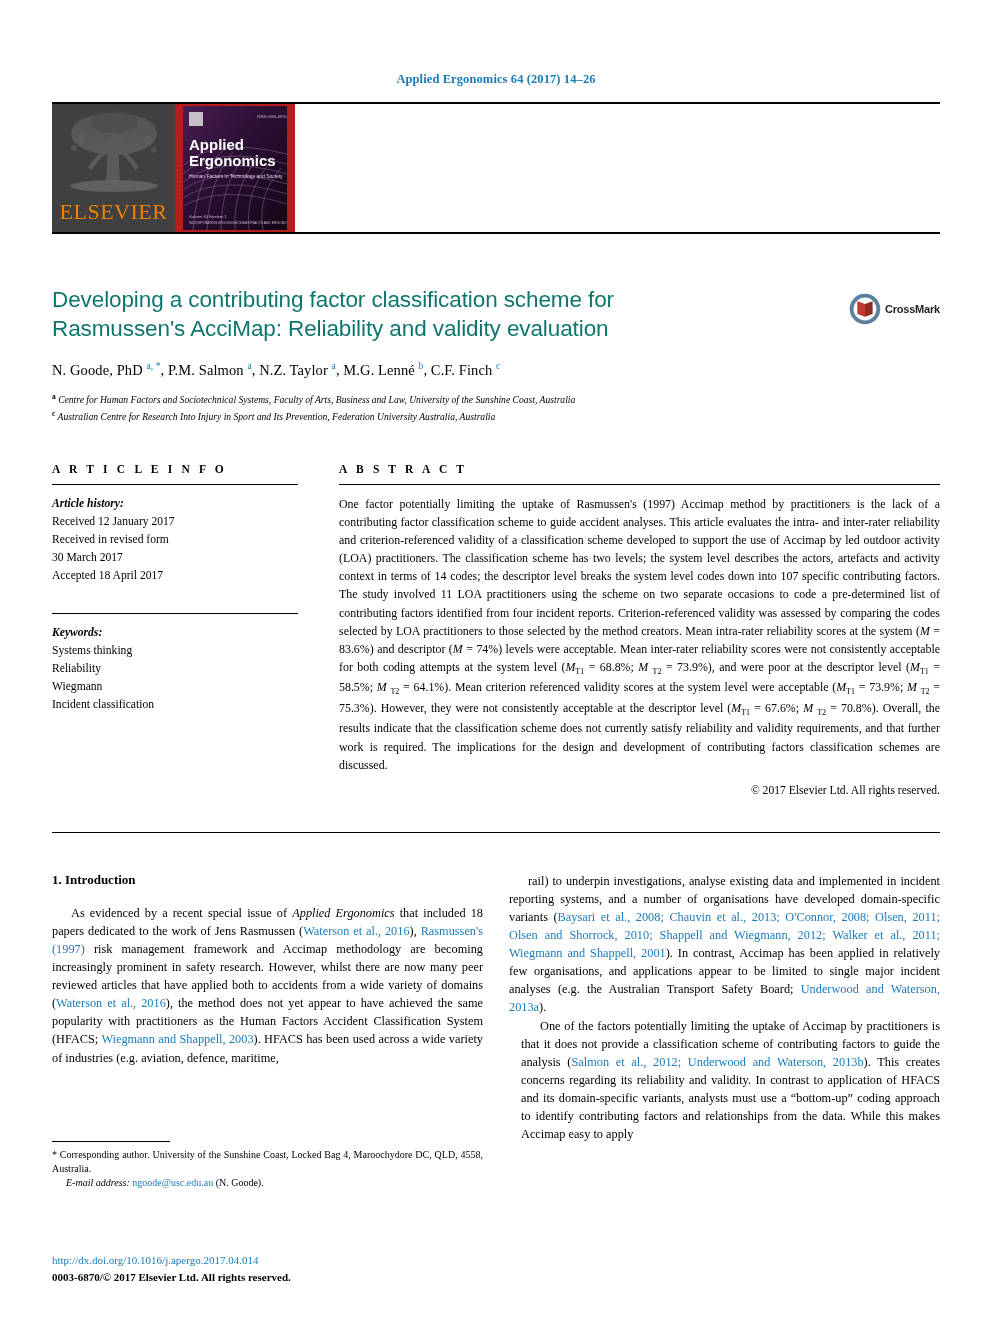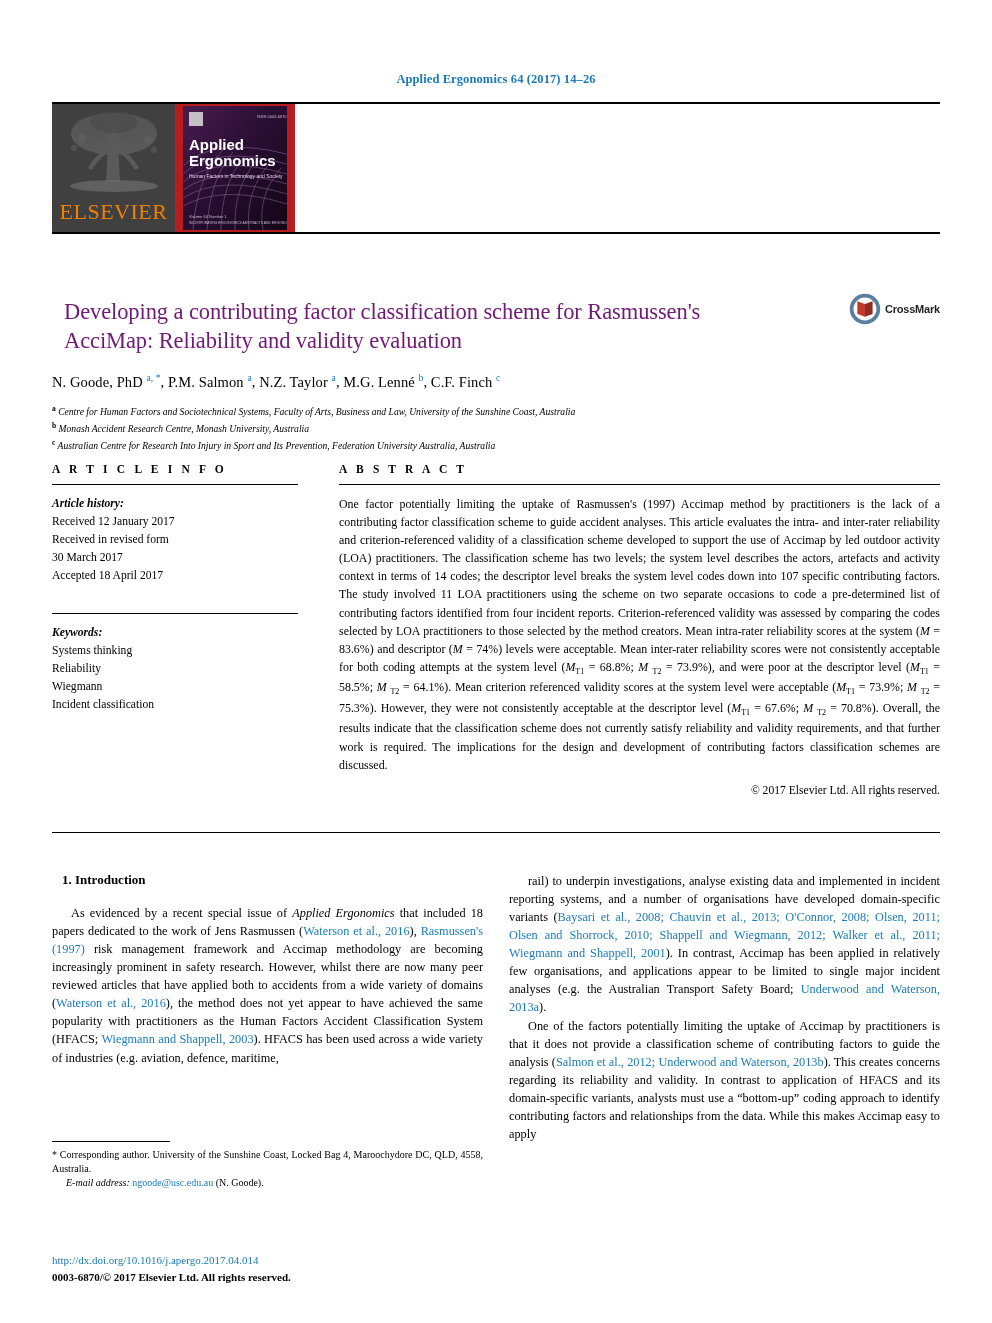--- a/index.html
+++ b/index.html
@@ -128,26 +128,26 @@
   }
   .crossmark svg { display:block; }
   .crossmark-label {
     font-family: "Liberation Sans", sans-serif;
     font-weight: bold;
     font-size: 11px;
     color: #231f20;
     letter-spacing: -0.2px;
   }
   .article-title {
-    font-family: Liberation Serif, serif;
+    font-family: Liberation Sans, sans-serif;
     font-size: 22.5px;
     line-height: 1.30;
     font-weight: normal;
-    color: #701a75;
-    margin: 12px;
+    color: #0f766e;
+    margin: 0;
     width: 700px;
     letter-spacing: -0.1px;
   }
   .authors {
     font-family: "Liberation Serif", serif;
     font-size: 14.5px;
     margin-top: 17px;
     color: #000;
     letter-spacing: 0.1px;
   }
@@ -221,32 +221,32 @@
     top: 872px;
     width: 888px;
     display: flex;
     gap: 26px;
   }
   .body-col { width: 431px; flex: 0 0 431px; position: relative; }
   h2.sect {
     font-family: "Liberation Serif", serif;
     font-size: 13px;
     font-weight: bold;
-    margin: 0 0 16px 10px;
+    margin: 0 0 16px 0;
   }
   p.body-par {
     font-family: "Liberation Serif", serif;
     font-size: 12.3px;
     line-height: 1.47;
     text-align: justify;
     margin: 0 0 0 0;
     text-indent: 19px;
     color: #000;
   }
-  p.body-par + p.body-par { margin-top: 0; }
+  p.body-par + p.body-par { margin-top: 0; margin-left: 12px; }
   .cite { color: #1a7bb9; }
 
   
   .footnote {
     position: absolute;
     left: 52px;
     top: 1141px;
     width: 431px;
   }
   .footnote-rule {
@@ -349,21 +349,20 @@
         <path d="M11 11 L20 14 L20 29 L11 26 Z" fill="#c0392b"></path>
         <path d="M29 11 L20 14 L20 29 L29 26 Z" fill="#922b21"></path>
       </svg>
       <span class="crossmark-label">CrossMark</span>
     </div>
 
     <h1 class="article-title">Developing a contributing factor classification scheme for Rasmussen's AcciMap: Reliability and validity evaluation</h1>
     <div class="authors">N. Goode, PhD <sup>a, *</sup>, P.M. Salmon <sup>a</sup>, N.Z. Taylor <sup>a</sup>, M.G. Lenné <sup>b</sup>, C.F. Finch <sup>c</sup></div>
     <div class="affiliations">
       <div><sup>a</sup> <span>Centre for Human Factors and Sociotechnical Systems, Faculty of Arts, Business and Law, University of the Sunshine Coast, Australia</span></div>
-      <div><sup>b</sup> <span>Monash Accident Research Centre, Monash University, Australia</span></div>
       <div><sup>c</sup> <span>Australian Centre for Research Into Injury in Sport and Its Prevention, Federation University Australia, Australia</span></div>
     </div>
   </div>
 
   <div class="info-abstract">
 
     <div class="col-info">
       <div class="sec-head">A R T I C L E  I N F O</div>
       <div class="rule"></div>
       <div class="info-body">

